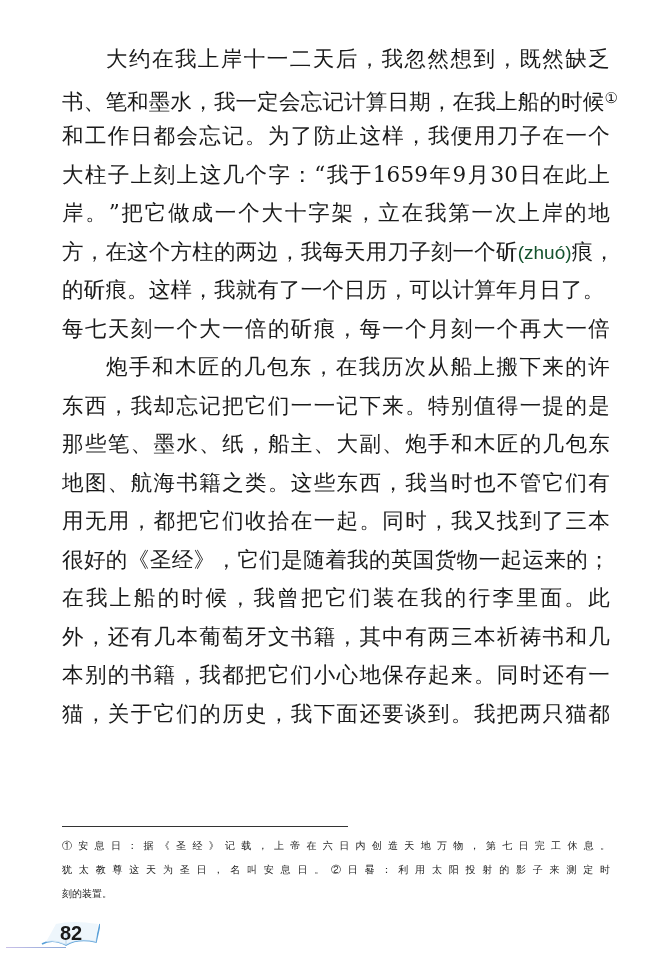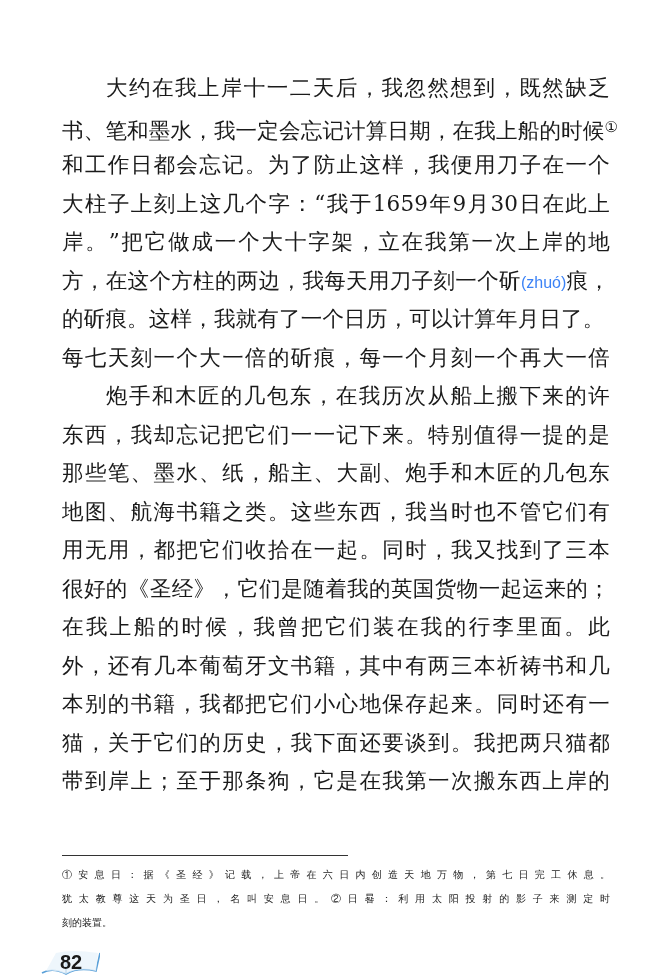--- a/index.html
+++ b/index.html
@@ -1,24 +1,24 @@
 <!DOCTYPE html>
 <html><head>
 <meta charset="utf-8">
 <style>
   html, body { margin: 0; padding: 0; background: #ffffff; }
   body { width: 650px; height: 976px; position: relative; overflow: hidden;
          font-family: "DejaVu Serif", "Liberation Serif", serif; color: #1a1a1a; }
-  .page { position: absolute; left: 0; top: 0; width: 650px; height: 904px; margin-top: 29px; }
+  .page { position: absolute; left: 0; top: 0; width: 650px; height: 904px; }
   .body-text { position: absolute; left: 62px; top: 40px; width: 548px; }
   .line { height: 38.5px; line-height: 38.5px; font-size: 21.5px; white-space: nowrap;
           text-align: justify; text-align-last: justify; letter-spacing: 0.2px; }
   .line.indent { padding-left: 44px; }
   .line.last { text-align-last: left; }
-  .pinyin { font-family: "Liberation Sans", sans-serif; font-size: 16px; color: #3b82f6; letter-spacing: 0; }
+  .pinyin { font-family: "Liberation Sans", sans-serif; font-size: 19px; color: #14532d; letter-spacing: 0; }
   .fnref { font-size: 15px; vertical-align: 6px; }
   .rule { position: absolute; left: 62px; top: 826px; width: 286px; height: 1px; background: #333; }
   .footnotes { position: absolute; left: 62px; top: 834px; width: 548px; }
   .fn-line { font-size: 10px; line-height: 24px; height: 24px; white-space: nowrap; color: #222;
              text-align: justify; text-align-last: justify; }
   .fn-line.last { text-align-last: left; }
   .page-num-wrap { position: absolute; left: 38px; top: 918px; width: 62px; height: 34px; }
   .page-num { position: absolute; left: 22px; top: 4px; font-family: "Liberation Sans", sans-serif;
               font-size: 20px; font-weight: bold; color: #1a1a1a; }
   .book-icon { position: absolute; left: 0; top: 0; }
@@ -42,21 +42,20 @@
     <div class="line indent">炮手和木匠的几包东，在我历次从船上搬下来的许</div>
     <div class="line">东西，我却忘记把它们一一记下来。特别值得一提的是</div>
     <div class="line">那些笔、墨水、纸，船主、大副、炮手和木匠的几包东</div>
     <div class="line">地图、航海书籍之类。这些东西，我当时也不管它们有</div>
     <div class="line">用无用，都把它们收拾在一起。同时，我又找到了三本</div>
     <div class="line">很好的《圣经》，它们是随着我的英国货物一起运来的；</div>
     <div class="line">在我上船的时候，我曾把它们装在我的行李里面。此</div>
     <div class="line">外，还有几本葡萄牙文书籍，其中有两三本祈祷书和几</div>
     <div class="line">本别的书籍，我都把它们小心地保存起来。同时还有一</div>
     <div class="line">猫，关于它们的历史，我下面还要谈到。我把两只猫都</div>
-    <div class="line">带到岸上；至于那条狗，它是在我第一次搬东西上岸的</div>
   </div>
 
   <div class="rule"></div>
 
   <div class="footnotes">
     <div class="fn-line">①安息日：据《圣经》记载，上帝在六日内创造天地万物，第七日完工休息。</div>
     <div class="fn-line">犹太教尊这天为圣日，名叫安息日。②日晷：利用太阳投射的影子来测定时</div>
     <div class="fn-line last">刻的装置。</div>
   </div>
 

